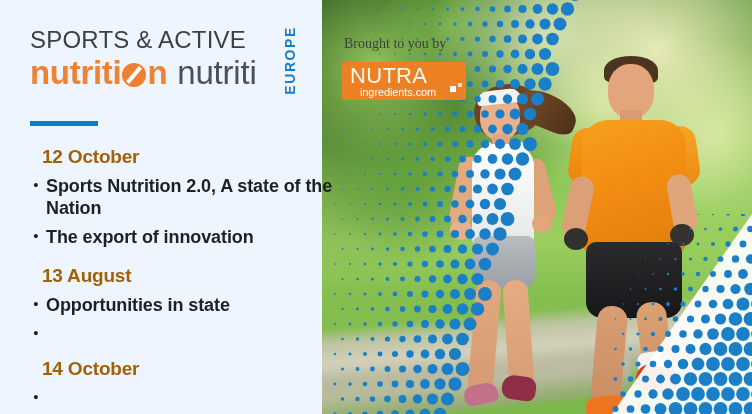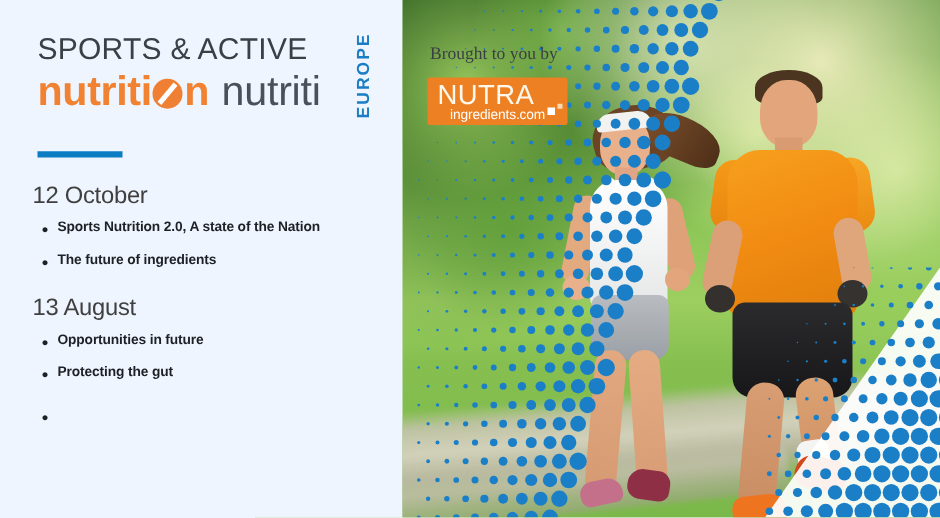--- a/index.html
+++ b/index.html
@@ -349,21 +349,21 @@
     top: 36px;
     font-size: 14px;
     color: #3a3f45;
     white-space: nowrap;
     font-family: Liberation Serif, serif;
   }
   .nutra {
     position: absolute;
     left: 342px;
     top: 62px;
-    width: 112px;
+    width: 124px;
     height: 38px;
     background: #ec8023;
     border-radius: 2px;
   }
   .nutra .nutra-top {
     position: absolute;
     left: 8px;
     top: 2px;
     font-size: 22px;
     font-weight: 400;
@@ -387,41 +387,41 @@
     position: absolute; right: 4px; bottom: 13px;
     width: 4px; height: 4px; background: #fbd9ae;
   }
 
   
   .agenda { position: absolute; left: 26px; top: 146px; width: 330px; }
   .day { margin-bottom: 2px; }
   .day + .day { margin-top: 16px; }
   .day-title {
     font-size: 19px;
-    font-weight: 400;
-    color: #404040;
-    margin: 0 0 8px 0;
+    font-weight: 700;
+    color: #a16207;
+    margin: 0 0 8px 16px;
     letter-spacing: -0.2px;
   }
   .session-list { list-style: none; margin: 0; padding: 0; }
   .session {
     display: flex;
     align-items: flex-start;
     margin-bottom: 8px;
   }
   .session-bullet {
     color: #1d2024;
     font-size: 15px;
     line-height: 1.2;
     width: 20px;
     flex: 0 0 20px;
     text-align: center;
   }
   .session-text {
-    font-size: 11px;
+    font-size: 18px;
     font-weight: 700;
     color: #1d2024;
     line-height: 1.2;
     letter-spacing: -0.1px;
   }
 </style>
 </head>
 <body>
 
 <div class="banner">
@@ -984,40 +984,40 @@
 
       <div class="day">
         <div class="day-title">12 October</div>
         <ul class="session-list">
           <li class="session">
             <span class="session-bullet">•</span>
             <span class="session-text">Sports Nutrition 2.0, A state of the Nation</span>
           </li>
           <li class="session">
             <span class="session-bullet">•</span>
-            <span class="session-text">The future of ingredients</span>
+            <span class="session-text">The export of innovation</span>
           </li>
         </ul>
       </div>
 
       <div class="day">
         <div class="day-title">13 August</div>
         <ul class="session-list">
           <li class="session">
             <span class="session-bullet">•</span>
-            <span class="session-text">Opportunities in future</span>
+            <span class="session-text">Opportunities in state</span>
           </li>
           <li class="session">
             <span class="session-bullet">•</span>
-            <span class="session-text">Protecting the gut</span>
           </li>
         </ul>
       </div>
 
       <div class="day">
+        <div class="day-title">14 October</div>
         <ul class="session-list">
           <li class="session">
             <span class="session-bullet">•</span>
           </li>
         </ul>
       </div>
 
     </div>
   </div>
 </div>

